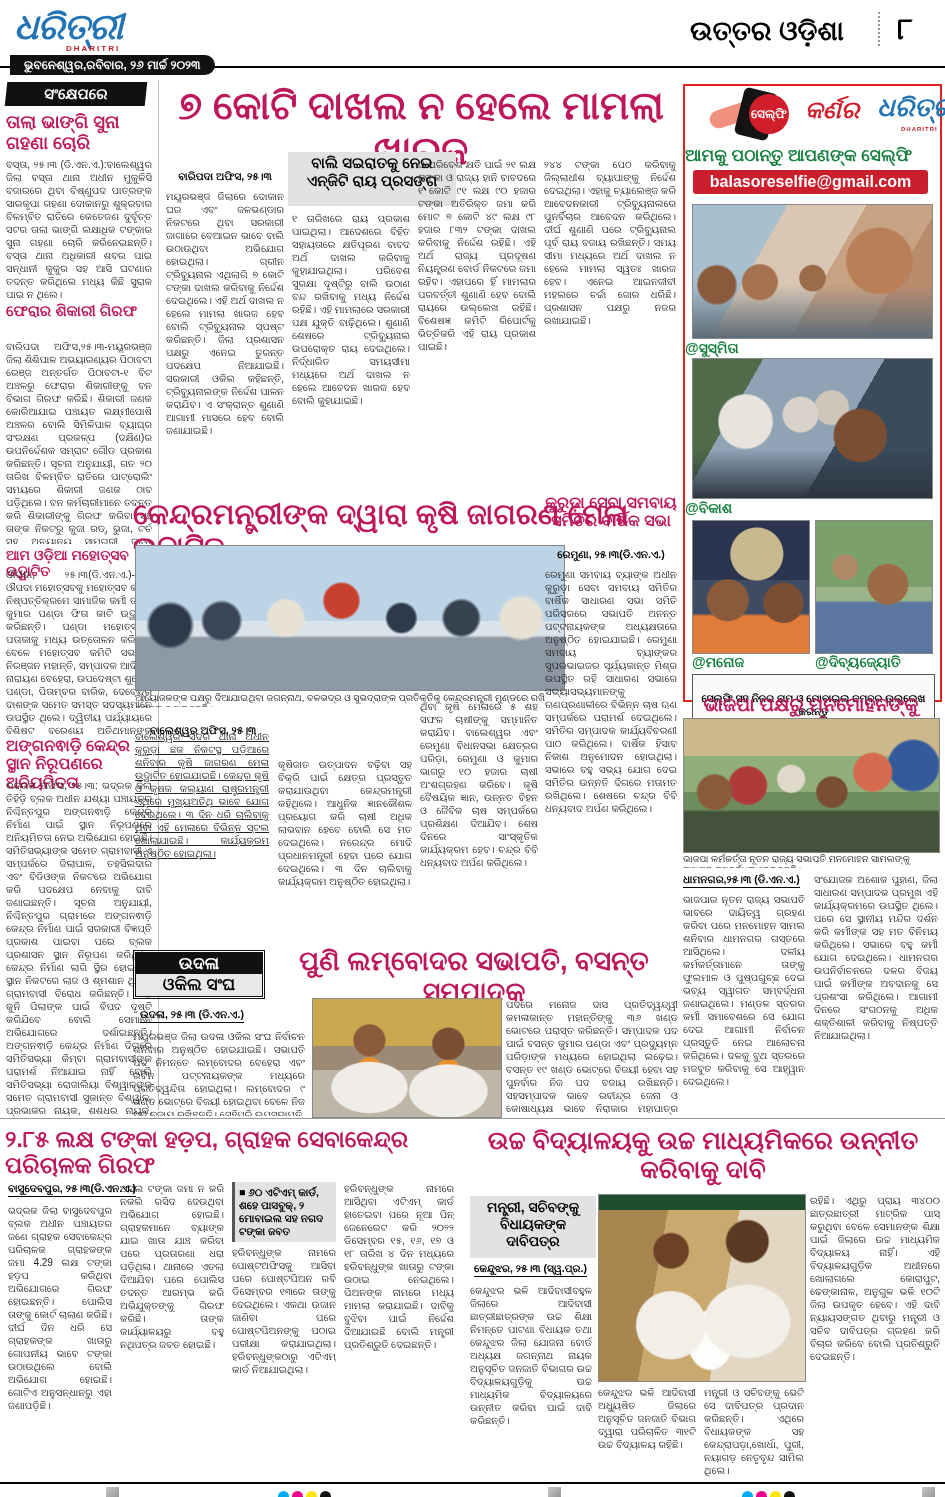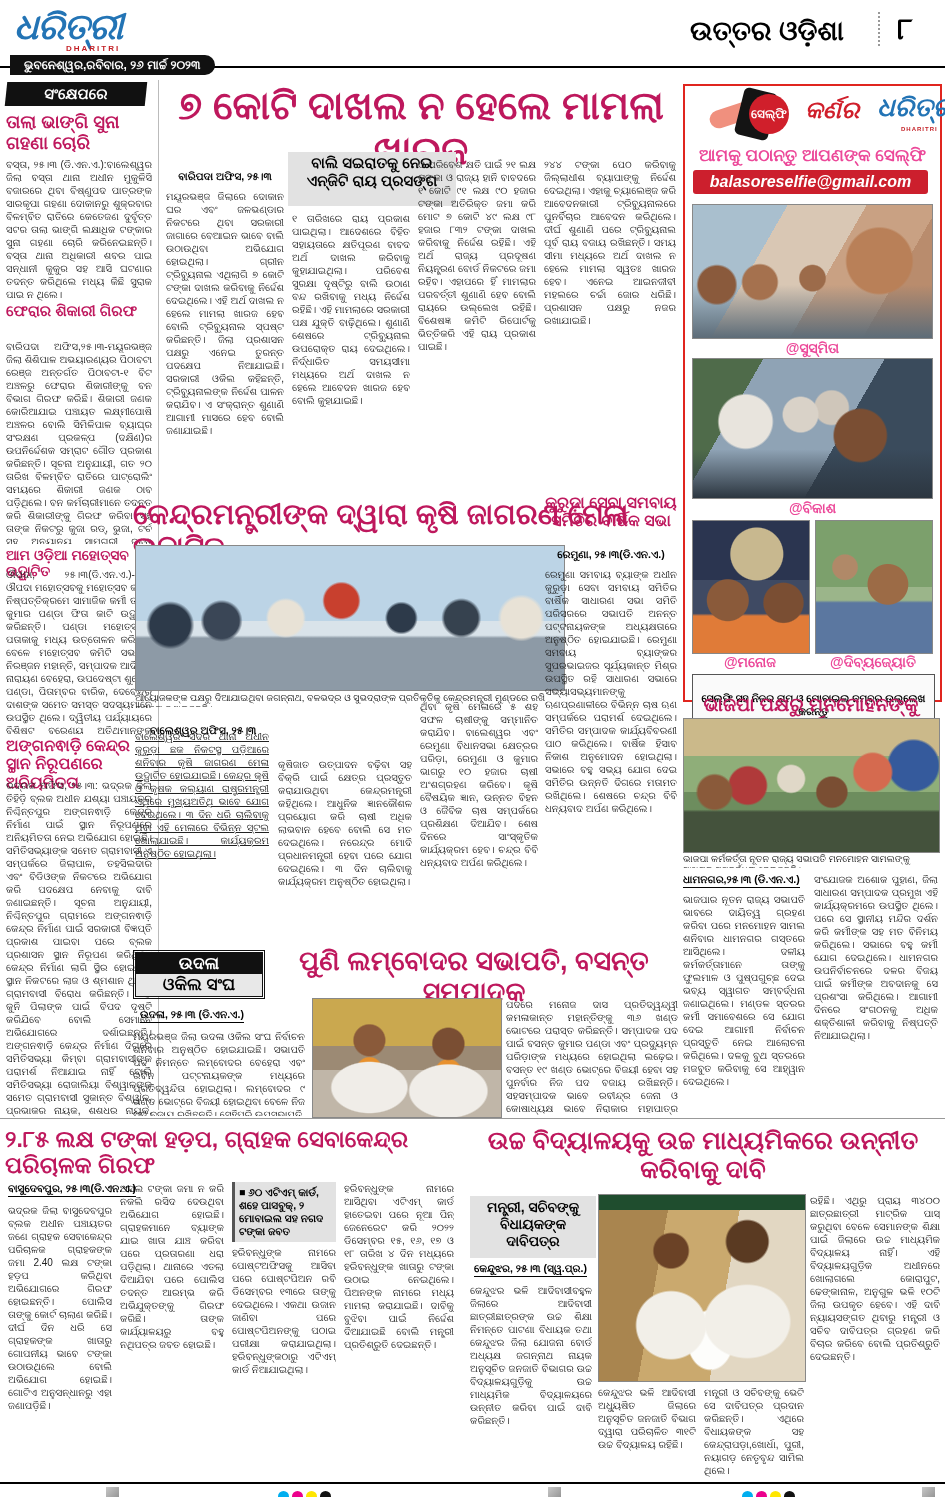--- a/index.html
+++ b/index.html
@@ -19,21 +19,21 @@
   .bodytxt{font-size:10px;line-height:1.3;text-align:justify;color:#222;overflow:hidden;word-break:break-word;}
   .dl{font-weight:bold;font-size:10.5px;color:#000;}
   .ul{border-bottom:1.5px solid #000;padding-bottom:1px;display:inline-block;}
   .cap{font-size:9.5px;color:#111;line-height:1.2;overflow:hidden;}
   .hl{font-weight:bold;color:#be185d;line-height:1.15;}
   .gbox{background:#e2e2e2;font-weight:bold;text-align:center;color:#000;}
   .blackbox{background:#111;color:#fff;font-weight:bold;text-align:center;}
   .photo{overflow:hidden;border:1px solid #888;}
   
   .selfiewrap{border:2.5px solid #e0251f;background:#fff;}
-  .selfie-label{font-size:13px;font-weight:bold;text-align:center;color:#ec4899;}
+  .selfie-label{font-size:13px;font-weight:bold;color:#15803d;}
   .emailbox{background:#cc1f2d;color:#fff;font-weight:bold;text-align:center;font-size:16px;
             border-radius:3px;line-height:24px;}
   .notebox{border:1.5px solid #555;background:#fafafa;font-size:10.5px;font-weight:bold;text-align:center;color:#000;}
   .regsq{width:13px;height:13px;background:linear-gradient(135deg,#c8c8c8,#8f8f8f);display:inline-block;}
   .dot{width:11px;height:11px;border-radius:50%;display:inline-block;margin-right:3px;}
   .udala-l1{background:#111;color:#fff;font-weight:bold;text-align:center;font-size:17px;line-height:21px;}
   .udala-l2{background:#e8e8e8;color:#000;font-weight:bold;text-align:center;font-size:17px;line-height:22px;}
 </style>
 </head>
 <body>
@@ -73,21 +73,21 @@
 
     <div style="position:relative;height:58px;margin-left:20px;">
       <div style="position:absolute;left:4px;top:20px;width:46px;height:18px;background:#f0907e;border-radius:9px;transform:rotate(-18deg);"></div>
       <div style="position:absolute;left:34px;top:4px;width:34px;height:48px;background:#141414;border-radius:5px;transform:rotate(14deg);"></div>
       <div style="position:absolute;left:44px;top:8px;width:40px;height:40px;background:#d01f2b;border-radius:50%;color:#fff;font-weight:bold;font-size:12px;text-align:center;line-height:40px;">ସେଲ୍ଫି</div>
       <div style="position:absolute;left:100px;top:10px;font-size:24px;font-weight:bold;font-style:italic;color:#d01f2b;">କର୍ଣର</div>
       <div style="position:absolute;left:172px;top:6px;font-size:26px;font-weight:bold;font-style:italic;color:#2374b5;">ଧରିତ୍ରୀ</div>
       <div style="position:absolute;left:196px;top:40px;font-size:6px;font-weight:bold;color:#c42127;letter-spacing:1px;">DHARITRI</div>
     </div>
     <div class="selfie-label" style="font-size:17px;margin-top:2px;">ଆମକୁ ପଠାନ୍ତୁ ଆପଣଙ୍କ ସେଲ୍ଫି</div>
-    <div class="emailbox" style="margin:4px 12px 0 8px;font-style:italic;">balasoreselfie@gmail.com</div>
+    <div class="emailbox" style="margin:4px 12px 0 8px;">balasoreselfie@gmail.com</div>
     <div class="photo" style="position:absolute;left:7px;top:118px;width:239px;height:133px;background:linear-gradient(120deg,#a9bfce 0 30%,#d9c7b4 30% 55%,#c9a183 55% 78%,#b98c6d 78%);">
       <div style="width:100%;height:100%;background:radial-gradient(circle at 78% 42%,#b98058 0 16%,transparent 17%),radial-gradient(circle at 50% 55%,#9c6b4a 0 9%,transparent 10%),radial-gradient(circle at 28% 58%,#a5714e 0 9%,transparent 10%),radial-gradient(circle at 10% 60%,#8a5a3c 0 8%,transparent 9%),linear-gradient(180deg,transparent 60%,#5d6c78 100%);"></div>
     </div>
     <div class="selfie-label" style="position:absolute;left:0;top:254px;width:100%;font-size:14px;">@ସୁସ୍ମିତା</div>
     <div class="photo" style="position:absolute;left:7px;top:272px;width:239px;height:139px;background:linear-gradient(120deg,#4f6b4a 0 22%,#8fa3b5 22% 60%,#3a4b5c 60%);">
       <div style="width:100%;height:100%;background:radial-gradient(circle at 70% 55%,#7a4e33 0 14%,transparent 15%),radial-gradient(circle at 22% 45%,#e8e4dd 0 13%,transparent 14%),radial-gradient(circle at 45% 40%,#d9d2c8 0 11%,transparent 12%),radial-gradient(circle at 58% 35%,#cfc6ba 0 10%,transparent 11%),linear-gradient(180deg,transparent 65%,#2c3640 100%);"></div>
     </div>
     <div class="selfie-label" style="position:absolute;left:0;top:414px;width:100%;font-size:14px;">@ବିକାଶ</div>
     <div class="photo" style="position:absolute;left:7px;top:434px;width:116px;height:132px;background:linear-gradient(180deg,#2b3550 0 45%,#3f4a63 45%);">
       <div style="width:100%;height:100%;background:radial-gradient(circle at 30% 60%,#8a5a3a 0 18%,transparent 19%),radial-gradient(circle at 78% 62%,#7a4e33 0 16%,transparent 17%),radial-gradient(circle at 55% 25%,#c8b88f 0 22%,transparent 23%),linear-gradient(180deg,transparent 70%,#e07b38 72% 100%);"></div>
@@ -132,21 +132,21 @@
   <div class="abs bodytxt" style="left:133px;top:1030px;width:172px;height:86px;">ମୟୂରଭଞ୍ଜ ଜିଲା ଉଦଳା ଓକିଲ ସଂଘ ନିର୍ବାଚନ ଶନିବାର ଅନୁଷ୍ଠିତ ହୋଇଯାଇଛି। ସଭାପତି ପଦ ନିମନ୍ତେ ଲମ୍ବୋଦର ବେହେରା ଏବଂ ରବିନ ପଟ୍ଟନାୟକଙ୍କ ମଧ୍ୟରେ ପ୍ରତିଦ୍ୱନ୍ଦିତା ହୋଇଥିଲା। ଲମ୍ବୋଦର ୯ ଖଣ୍ଡ ଭୋଟ୍‌ରେ ବିଜୟୀ ହୋଇଥିବା ବେଳେ ନିଜ ପଦ ବଜାୟ ରଖିଛନ୍ତି। ସେହିପରି ଉପସଭାପତି</div>
   <div class="abs photo" style="left:312px;top:998px;width:188px;height:118px;background:linear-gradient(180deg,#caa84f 0 40%,#9c8a74 40% 60%,#c0b6a8 60%);">
     <div style="width:100%;height:100%;background:radial-gradient(circle at 30% 35%,#8a5a3a 0 10%,transparent 11%),radial-gradient(circle at 72% 38%,#7a4e33 0 10%,transparent 11%),radial-gradient(ellipse at 30% 75%,#f0ede8 0 20%,transparent 21%),radial-gradient(ellipse at 72% 78%,#f0ede8 0 20%,transparent 21%),radial-gradient(circle at 30% 60%,#e8912e 0 8%,transparent 9%),radial-gradient(circle at 72% 62%,#e8912e 0 8%,transparent 9%);"></div>
   </div>
   <div class="abs bodytxt" style="left:506px;top:998px;width:172px;height:118px;">ପଦରେ ମନୋଜ ଦାସ ପ୍ରତିଦ୍ୱନ୍ଦ୍ୱୀ କମଳାକାନ୍ତ ମହାନ୍ତିଙ୍କୁ ୩୬ ଖଣ୍ଡ ଭୋଟରେ ପରାସ୍ତ କରିଛନ୍ତି। ସମ୍ପାଦକ ପଦ ପାଇଁ ବସନ୍ତ କୁମାର ପଣ୍ଡା ଏବଂ ପ୍ରଦ୍ୟୁମ୍ନ ପରିଡ଼ାଙ୍କ ମଧ୍ୟରେ ହୋଇଥିଲା ଲଢ଼େଇ। ବସନ୍ତ ୧୯ ଖଣ୍ଡ ଭୋଟ୍‌ରେ ବିଜୟୀ ହେବା ସହ ପୁନର୍ବାର ନିଜ ପଦ ବଜାୟ ରଖିଛନ୍ତି। ସହସମ୍ପାଦକ ଭାବେ ରବୀନ୍ଦ୍ର ଜେନା ଓ କୋଷାଧ୍ୟକ୍ଷ ଭାବେ ନିରାକାର ମହାପାତ୍ର ନିର୍ବିରୋଧରେ ନିର୍ବାଚିତ ହୋଇଛନ୍ତି।</div>
 
   <div class="abs" style="left:0;top:1118px;width:945px;height:1px;background:#999;"></div>
 
   <div class="abs hl" style="left:5px;top:1126px;width:456px;font-size:23px;">୨.୮୫ ଲକ୍ଷ ଟଙ୍କା ହଡ଼ପ, ଗ୍ରାହକ ସେବାକେନ୍ଦ୍ର ପରିଚାଳକ ଗିରଫ</div>
   <div class="abs dl" style="left:8px;top:1182px;"><span class="ul">ବାସୁଦେବପୁର, ୨୫।୩(ଡି.ଏନ.ଏ.)</span></div>
-  <div class="abs bodytxt" style="left:8px;top:1204px;width:104px;height:278px;">ଭଦ୍ରକ ଜିଲା ବାସୁଦେବପୁର ବ୍ଲକ ଅଧୀନ ପଞ୍ଚାୟତର ଜଣେ ଗ୍ରାହକ ସେବାକେନ୍ଦ୍ର ପରିଚାଳକ ଗ୍ରାହକଙ୍କ ଜମା 2.40 ଲକ୍ଷ ଟଙ୍କା ହଡ଼ପ କରିଥିବା ଅଭିଯୋଗରେ ଗିରଫ ହୋଇଛନ୍ତି। ପୋଲିସ ତାଙ୍କୁ କୋର୍ଟ ଚାଲାଣ କରିଛି। ଦୀର୍ଘ ଦିନ ଧରି ସେ ଗ୍ରାହକଙ୍କ ଖାତାରୁ ଗୋପନୀୟ ଭାବେ ଟଙ୍କା ଉଠାଉଥିଲେ ବୋଲି ଅଭିଯୋଗ ହୋଇଛି। ଗୋଟିଏ ଅନୁସନ୍ଧାନରୁ ଏହା ଜଣାପଡ଼ିଛି।</div>
+  <div class="abs bodytxt" style="left:8px;top:1204px;width:104px;height:278px;">ଭଦ୍ରକ ଜିଲା ବାସୁଦେବପୁର ବ୍ଲକ ଅଧୀନ ପଞ୍ଚାୟତର ଜଣେ ଗ୍ରାହକ ସେବାକେନ୍ଦ୍ର ପରିଚାଳକ ଗ୍ରାହକଙ୍କ ଜମା 4.29 ଲକ୍ଷ ଟଙ୍କା ହଡ଼ପ କରିଥିବା ଅଭିଯୋଗରେ ଗିରଫ ହୋଇଛନ୍ତି। ପୋଲିସ ତାଙ୍କୁ କୋର୍ଟ ଚାଲାଣ କରିଛି। ଦୀର୍ଘ ଦିନ ଧରି ସେ ଗ୍ରାହକଙ୍କ ଖାତାରୁ ଗୋପନୀୟ ଭାବେ ଟଙ୍କା ଉଠାଉଥିଲେ ବୋଲି ଅଭିଯୋଗ ହୋଇଛି। ଗୋଟିଏ ଅନୁସନ୍ଧାନରୁ ଏହା ଜଣାପଡ଼ିଛି।</div>
   <div class="abs bodytxt" style="left:120px;top:1182px;width:104px;height:300px;">ଅସଲ ଟଙ୍କା ଜମା ନ କରି ନକଲି ରସିଦ ଦେଉଥିବା ଅଭିଯୋଗ ହୋଇଛି। ଗ୍ରାହକମାନେ ବ୍ୟାଙ୍କ ଯାଇ ଖାତା ଯାଞ୍ଚ କରିବା ପରେ ପ୍ରତାରଣା ଧରା ପଡ଼ିଥିଲା। ଥାନାରେ ଏତଲା ଦିଆଯିବା ପରେ ପୋଲିସ ତଦନ୍ତ ଆରମ୍ଭ କରି ଅଭିଯୁକ୍ତଙ୍କୁ ଗିରଫ କରିଛି। ତାଙ୍କ କାର୍ଯ୍ୟାଳୟରୁ ବହୁ ନଥିପତ୍ର ଜବତ ହୋଇଛି।</div>
   <div class="abs" style="left:232px;top:1182px;width:104px;height:300px;">
     <div class="gbox" style="font-size:10.5px;text-align:left;padding:4px;margin-bottom:4px;border-left:3px solid #555;">■ ୬୦ ଏଟିଏମ୍ କାର୍ଡ, ଶହେ ପାସବୁକ୍, ୨ ମୋବାଇଲ ସହ ନଗଦ ଟଙ୍କା ଜବତ</div>
     <div class="bodytxt" style="height:218px;">ହରିବନ୍ଧୁଙ୍କ ନାମରେ ପୋଷ୍ଟଅଫିସକୁ ଆସିବା ପରେ ପୋଷ୍ଟପିଅନ ରବି ଡିସେମ୍ବର ୧୩ରେ ତାଙ୍କୁ ଦେଇଥିଲେ। ଏକଥା ଉଜାନ ଜାଣିବା ପରେ ପୋଷ୍ଟପିଅନଙ୍କୁ ପଠାଇ ପରୀକ୍ଷା କରାଯାଇଥିଲା। ହରିବନ୍ଧୁଙ୍କଠାରୁ ଏଟିଏମ୍ କାର୍ଡ ନିଆଯାଇଥିଲା।</div>
   </div>
   <div class="abs bodytxt" style="left:344px;top:1182px;width:110px;height:300px;">ହରିବନ୍ଧୁଙ୍କ ନାମରେ ଆସିଥିବା ଏଟିଏମ୍ କାର୍ଡ ହାତେଇବା ପରେ ନୂଆ ପିନ୍ ଜେନେରେଟ କରି ୨୦୨୨ ଡିସେମ୍ବର ୧୫, ୧୬, ୧୭ ଓ ୧୮ ତାରିଖ ୪ ଦିନ ମଧ୍ୟରେ ହରିବନ୍ଧୁଙ୍କ ଖାତାରୁ ଟଙ୍କା ଉଠାଇ ନେଇଥିଲେ। ପିଅନଙ୍କ ନାମରେ ମଧ୍ୟ ମାମଲା କରାଯାଇଛି। ଦାବିକୁ ବୁଝିବା ପାଇଁ ନିର୍ଦ୍ଦେଶ ଦିଆଯାଇଛି ବୋଲି ମନ୍ତ୍ରୀ ପ୍ରତିଶ୍ରୁତି ଦେଇଛନ୍ତି।</div>
 
   <div class="abs gbox" style="left:470px;top:1196px;width:122px;height:56px;font-size:14px;padding:3px 2px;">ମନ୍ତ୍ରୀ, ସଚିବଙ୍କୁ ବିଧାୟକଙ୍କ ଦାବିପତ୍ର</div>
   <div class="abs hl" style="left:466px;top:1126px;width:474px;font-size:25px;text-align:center;">ଉଚ୍ଚ ବିଦ୍ୟାଳୟକୁ ଉଚ୍ଚ ମାଧ୍ୟମିକରେ ଉନ୍ନୀତ କରିବାକୁ ଦାବି</div>
   <div class="abs dl" style="left:474px;top:1262px;"><span class="ul">କେନ୍ଦୁଝର, ୨୫।୩ (ସ୍ୱ.ପ୍ର.)</span></div>

